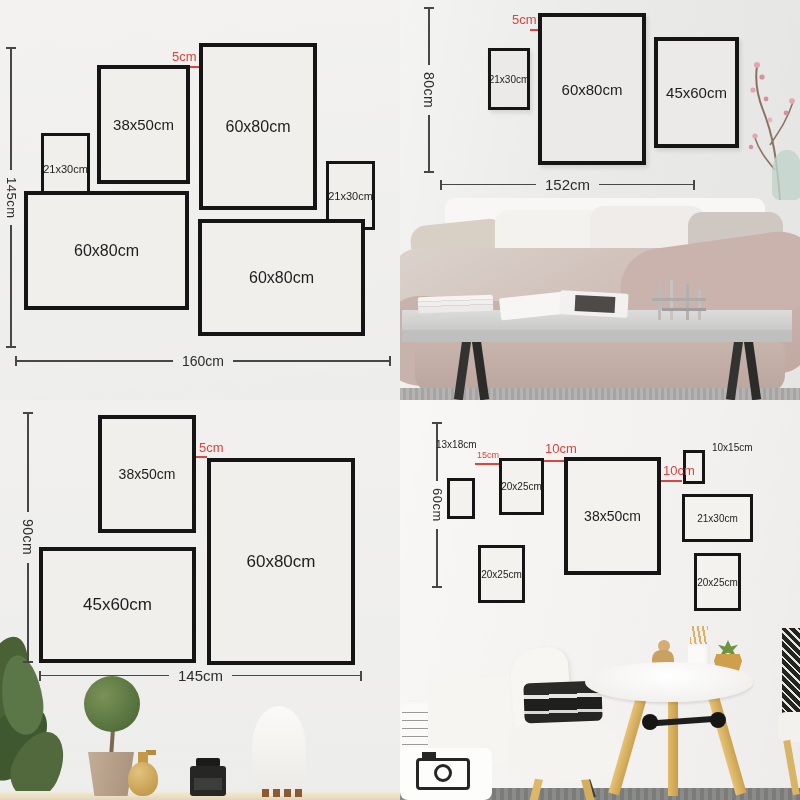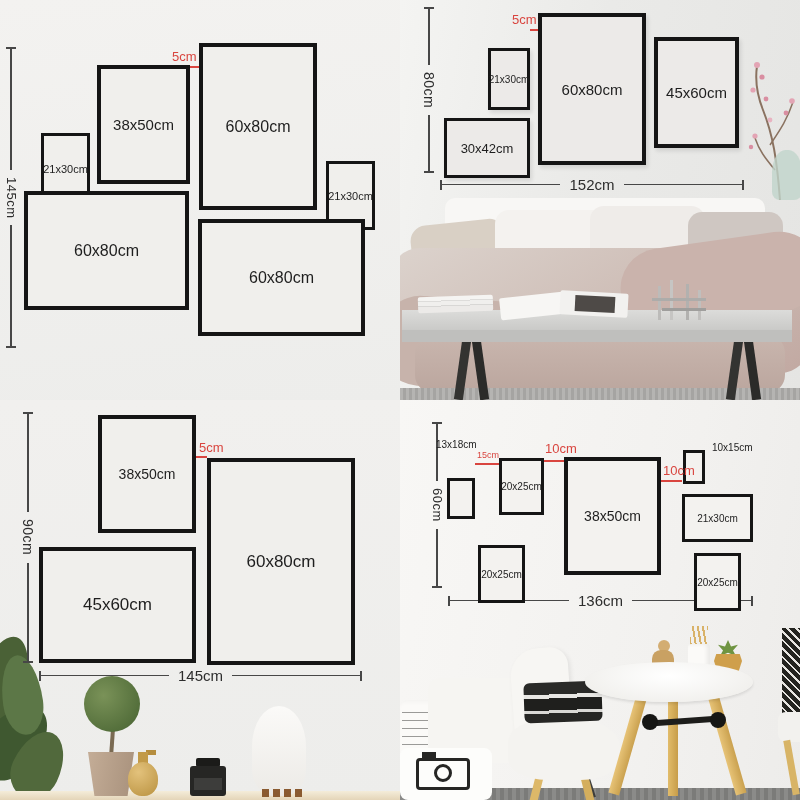--- a/index.html
+++ b/index.html
@@ -31,20 +31,27 @@
 </head>
 <body>
 
 <div class="canvas">
 
   <div class="q q-tl">
     <div class="mv" style="left:5px;top:47px;height:301px;">
       <i></i>
         <b></b>
         <span class="f13">145cm</span>
+        <b></b>
+        <i></i>
+    </div>
+    <div class="mh" style="left:15px;top:354px;width:376px;">
+      <i></i>
+        <b></b>
+        <span class="f14">160cm</span>
         <b></b>
         <i></i>
     </div>
 
     <div class="frame thin" style="left:41px;top:113px;width:49px;height:71px;">
       <span class="f11">21x30cm</span>
       </div>
     <div class="frame" style="left:97px;top:65px;width:93px;height:119px;">
       <span class="f15">38x50cm</span>
       </div>
@@ -109,38 +116,35 @@
     </svg>
     <div class="a" style="left:372px;top:150px;width:30px;height:50px;background:rgba(193,212,203,.8);border-radius:45% 45% 8px 8px;"></div>
 
     <div class="mv" style="left:23px;top:7px;height:166px;">
       <i></i>
         <b></b>
         <span class="f14">80cm</span>
         <b></b>
         <i></i>
     </div>
-    <div class="mh" style="left:40px;top:177px;width:304px;">
+    <div class="mh" style="left:40px;top:177px;width:255px;">
       <i></i>
         <b></b>
         <span class="f15">152cm</span>
         <b></b>
         <i></i>
     </div>
     <div class="frame thin" style="left:88px;top:28px;width:42px;height:62px;">
       <span class="f10">21x30cm</span>
       </div>
     <div class="frame" style="left:138px;top:13px;width:108px;height:152px;">
       <span class="f15">60x80cm</span>
       </div>
     <div class="frame" style="left:254px;top:37px;width:85px;height:111px;">
       <span class="f15">45x60cm</span>
-      </div>
-    <div class="frame thin" style="left:44px;top:98px;width:86px;height:60px;">
-      <span class="f13">30x42cm</span>
       </div>
     <span class="gap f13" style="left:112px;top:13px;">5cm</span>
     <div class="gapline" style="left:130px;top:29px;width:8px;"></div>
   </div>
 
   <div class="q q-bl">
 
     <div class="a" style="left:-22px;top:235px;width:48px;height:95px;background:#4a6136;border-radius:50% 50% 50% 50%/60% 60% 40% 40%;transform:rotate(18deg);"></div>
     <div class="a" style="left:-14px;top:300px;width:55px;height:85px;background:#3f5830;border-radius:50% 50% 50% 50%/60% 60% 40% 40%;transform:rotate(40deg);"></div>
     <div class="a" style="left:2px;top:255px;width:40px;height:80px;background:#5c7747;border-radius:50% 50% 50% 50%/60% 60% 40% 40%;transform:rotate(-8deg);"></div>
@@ -223,27 +227,20 @@
     <div class="a" style="left:378px;top:312px;width:22px;height:30px;border-radius:8px 0 0 8px;background:#f2f1ee;"></div>
     <div class="a" style="left:388px;top:340px;width:7px;height:55px;background:#d8b466;transform:rotate(-10deg);"></div>
 
     <div class="mv" style="left:31px;top:22px;height:166px;">
       <i></i>
         <b></b>
         <span class="f13">60cm</span>
         <b></b>
         <i></i>
     </div>
-    <div class="mh" style="left:48px;top:193px;width:305px;">
-      <i></i>
-        <b></b>
-        <span class="f15">136cm</span>
-        <b></b>
-        <i></i>
-    </div>
 
     <span class="a f10" style="left:36px;top:39px;color:#1e1e1e;">13x18cm</span>
     <div class="frame thin" style="left:47px;top:58px;width:28px;height:41px;"></div>
     <div class="frame thin" style="left:99px;top:38px;width:45px;height:57px;">
       <span class="f10">20x25cm</span>
       </div>
     <div class="frame" style="left:164px;top:57px;width:97px;height:118px;">
       <span class="f14">38x50cm</span>
       </div>
     <div class="frame thin" style="left:283px;top:30px;width:22px;height:34px;"></div>

